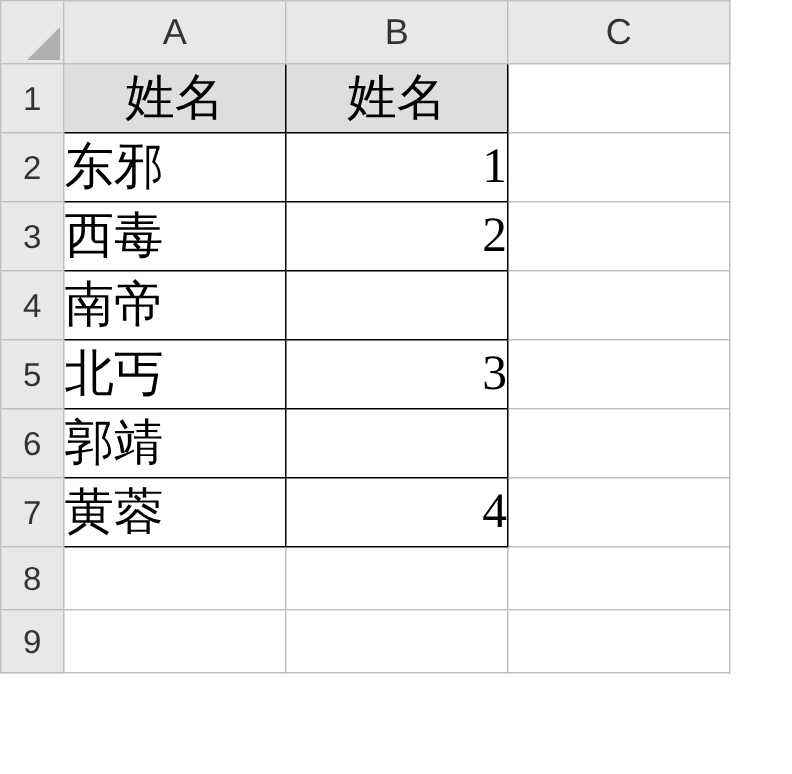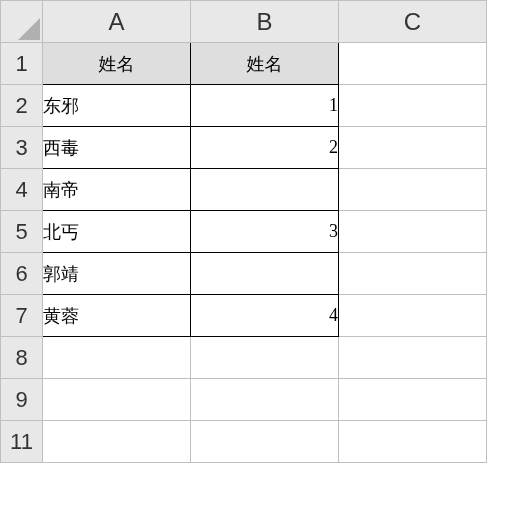--- a/index.html
+++ b/index.html
@@ -50,21 +50,21 @@
     background: #e8e8e8;
     text-align: center;
     font-family: Arial, sans-serif;
     font-size: 22px;
     color: #333;
   }
   .colA { width: 148px; }
   .colB { width: 148px; }
   .colC { width: 148px; }
   .cell {
-    font-size: 18px;
+    font-size: 33px;
     padding: 0 6px;
     background: #ffffff;
   }
   .tblhdr {
     background: #dedede;
     text-align: center;
     border: 1px solid #000 !important;
   }
   .dborder {
     border: 1px solid #000 !important;
@@ -139,20 +139,14 @@
     <td class="blank"></td>
     <td class="blank"></td>
     <td class="blank"></td>
   </tr>
   <tr>
     <th class="rowhdr">9</th>
     <td class="blank"></td>
     <td class="blank"></td>
     <td class="blank"></td>
   </tr>
-  <tr>
-    <th class="rowhdr">11</th>
-    <td class="blank"></td>
-    <td class="blank"></td>
-    <td class="blank"></td>
-  </tr>
 </tbody>
   </table>
 
 </body></html>

